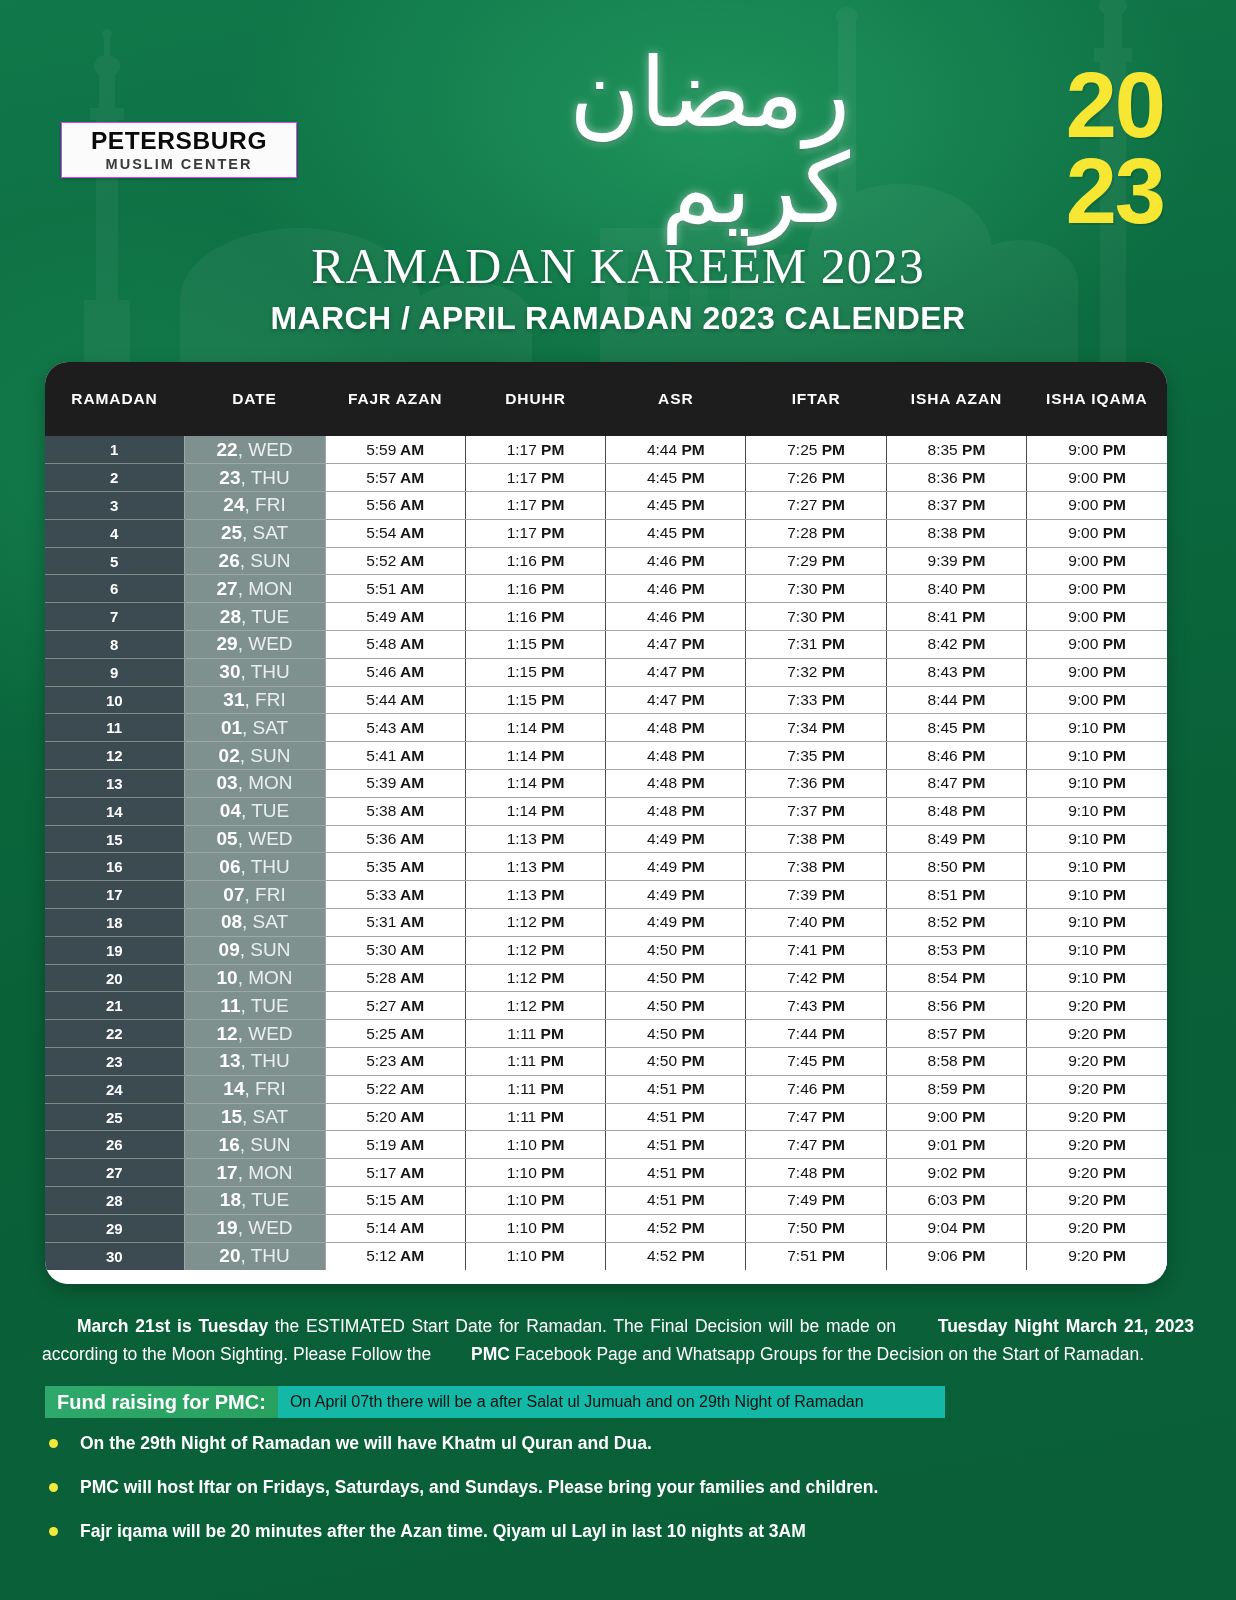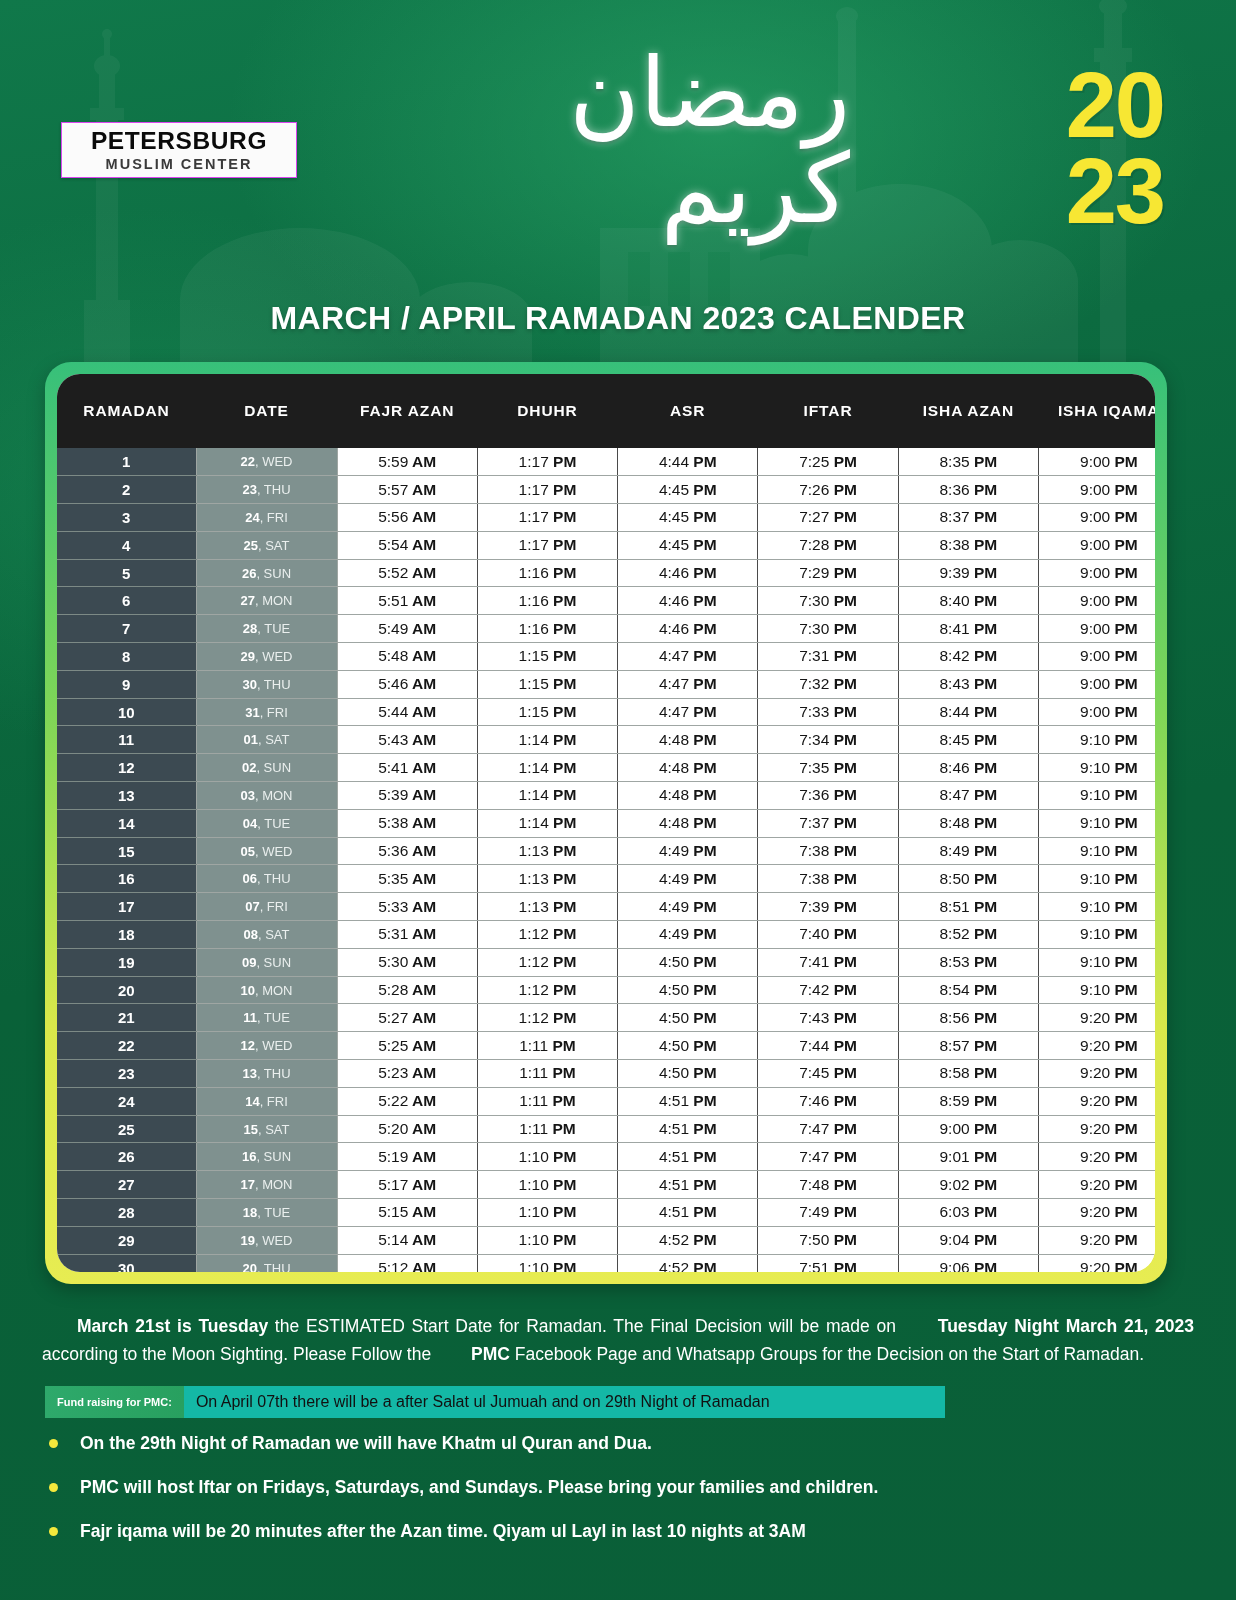--- a/index.html
+++ b/index.html
@@ -56,21 +56,21 @@
   }
   .title2{
     position:absolute; left:0; right:0; top:300px; text-align:center;
     font-size:32px; font-weight:bold; color:#ffffff; letter-spacing:.4px;
     text-shadow:0 2px 4px rgba(0,0,0,.25);
   }
 
   
   .table-wrap{
     position:absolute; left:45px; top:362px; width:1122px; height:922px;
-    border-radius:26px; padding:12px;
+    border-radius:26px; padding:0;
     background:linear-gradient(180deg,#37C07A 0%, #7FD657 38%, #D9E84A 72%, #E7EC52 100%);
     box-shadow:0 6px 18px rgba(0,0,0,.25);
   }
   .table-inner{
     width:100%; height:100%; border-radius:23px; overflow:hidden;
     background:#ffffff; display:flex; flex-direction:column;
   }
   table{ border-collapse:collapse; width:100%; table-layout:fixed; }
   thead th{
     background:#1D1D1D; color:#ffffff;
@@ -84,21 +84,21 @@
     height:27.8px; text-align:center; vertical-align:middle;
     font-size:15.5px; color:#151515; background:#ffffff;
     border-bottom:1px solid #9FA6A3; border-right:1px solid #4a4a4a;
   }
   tbody tr:last-child td{ border-bottom:none; }
   tbody td.ram{
     background:#3C4A52; color:#ffffff; font-weight:bold; font-size:15px;
     border-right:1px solid #9FA6A3; border-bottom:1px solid #7d8a86;
   }
   tbody td.date{
-    background:#7F918F; color:#ffffff; font-size:13px;
+    background:#7F918F; color:#ffffff; font-size:19px;
     border-right:1px solid #9FA6A3; border-bottom:1px solid #9FA6A3;margin-top:33px;
   }
   tbody td.last{ border-right:none; }
   .mer{ font-weight:bold; }
   .dnum{ font-weight:bold; }
   .dday{ font-weight:normal; color:#EAEFEE; }
 
   
   .note{
     position:absolute; left:42px; top:1312px; width:1152px;
@@ -106,21 +106,21 @@
     text-align:justify; text-align-last:left;
   }
   .note b{ font-weight:bold;margin-left:35px; }
 
   .fund{
     position:absolute; left:45px; top:1386px; width:900px; height:32px;
     display:flex; align-items:stretch;
   }
   .fund-tag{
     background:linear-gradient(90deg,#2EA96B,#28A05F);
-    color:#ffffff; font-size:11px; font-weight:600;
+    color:#ffffff; font-size:20px; font-weight:600;
     display:flex; align-items:center; padding:4px 12px; white-space:nowrap;
   }
   .fund-body{
     background:#14b8a6; color:#111; font-size:16px;
     display:flex; align-items:center; padding:0 12px; flex:1;
   }
 
   .bullets{ position:absolute; left:45px; top:1432px; width:1100px; }
   .bullet{ display:flex; align-items:flex-start; margin-bottom:21px; }
   .dot{
@@ -181,20 +181,21 @@
 
   <div class="arabic">
     <div class="arabic-text">رمضان كريم</div>
   </div>
 
   <div class="year">
     <div>20</div>
     <div>23</div>
   </div>
 
+  <div class="title1">RAMADAN KAREEM 2023</div>
   <div class="title2">MARCH / APRIL RAMADAN 2023 CALENDER</div>
 
   <div class="table-wrap">
     <div class="table-inner">
       <table>
         <colgroup>
           <col class="c-ram">
             <col class="c-date">
             <col class="c-t">
             <col class="c-t">

